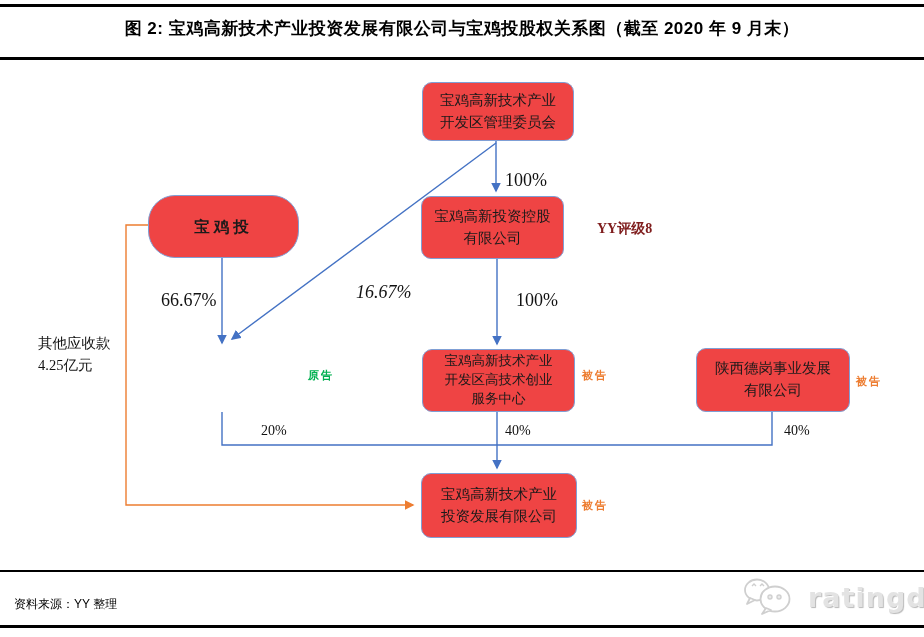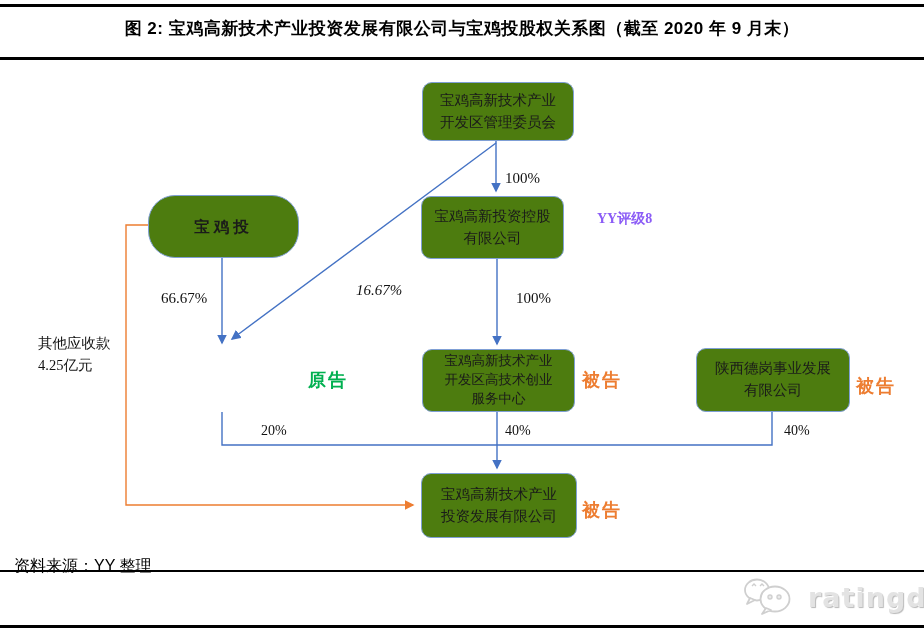--- a/index.html
+++ b/index.html
@@ -15,61 +15,61 @@
 
   .title {
     position:absolute; top:17px; left:0; width:924px; text-align:center;
     font-size:17px; font-weight:bold; color:#000; letter-spacing:0.5px;
   }
 
   svg.connectors { position:absolute; left:0; top:0; z-index:1; }
 
   .node {
     position:absolute; z-index:2; box-sizing:border-box;
-    border:1.6px solid #7F9FD5; border-radius:10px; background:#4d7c0f;
+    border:1.6px solid #7F9FD5; border-radius:10px; background:#ef4444;
     display:flex; align-items:center; justify-content:center;
     text-align:center; white-space:pre-line;
     font-family:"Liberation Serif", serif; font-size:14.5px;
     color:#1a1a1a; line-height:1.5; padding:2px 4px;
   }
   #node-gov      { left:422px; top:82px;  width:152px; height:59px; }
   #node-baojitou { left:148px; top:195px; width:151px; height:63px; font-weight:bold; font-size:15.5px; letter-spacing:4px;border-radius:27px; }
   #node-holding  { left:421px; top:196px; width:143px; height:63px; }
   #node-xincheng { left:143px; top:348px; width:157px; height:64px; }
   #node-service  { left:422px; top:349px; width:153px; height:63px; font-size:13.5px; line-height:1.4; }
   #node-degang   { left:696px; top:348px; width:154px; height:64px; }
   #node-target   { left:421px; top:473px; width:156px; height:65px; }
 
   .pct {
     position:absolute; z-index:2; font-family:"Liberation Serif", serif;
-    font-size:15px; color:#111;
+    font-size:18px; color:#111;
   }
   #pct-gov-holding      { left:505px; top:170px; }
   #pct-holding-service  { left:516px; top:290px; }
   #pct-baojitou-xincheng{ left:161px; top:290px; }
   #pct-gov-xincheng     { left:356px; top:282px;font-style:italic; }
   #pct-xincheng-target  { left:229px; top:423px; font-size:14px;margin-left:32px; }
   #pct-service-target   { left:505px; top:423px; font-size:14px; }
   #pct-degang-target    { left:784px; top:423px; font-size:14px; }
 
   .note {
     position:absolute; z-index:2; font-family:"Liberation Serif", serif;
     white-space:pre-line;
   }
   #note-receivable { left:38px;  top:332px; font-size:14.5px; color:#111; line-height:1.55; }
-  #note-yyrating   { left:597px; top:210px; font-size:14px; color:#8b5cf6; font-weight:bold; }
-  .tag { font-size:18px; font-weight:bold; letter-spacing:2px; }
+  #note-yyrating   { left:597px; top:220px; font-size:14px; color:#7f1d1d; font-weight:bold; }
+  .tag { font-size:11px; font-weight:bold; letter-spacing:2px; }
   #tag-plaintiff   { left:308px; top:368px; color:#00B050; }
   #tag-defendant-1 { left:582px; top:368px; color:#ED7D31; }
   #tag-defendant-2 { left:856px; top:374px; color:#ED7D31; }
   #tag-defendant-3 { left:582px; top:498px; color:#ED7D31; }
 
   .footer-source {
-    position:absolute; left:14px; top:556px; z-index:2;
-    font-size:16px; color:#000;
+    position:absolute; left:14px; top:596px; z-index:2;
+    font-size:12px; color:#000;
   }
   .logo {
     position:absolute; left:742px; top:577px; z-index:2;
     display:flex; align-items:center; gap:8px;
   }
   .logo-text {
     font-family:"DejaVu Sans", sans-serif; font-size:27px; font-weight:bold;
     color:#e3e3e3; text-shadow:-1px -1px 0 #ffffff, 1px 1px 1px #b9b9b9;
     letter-spacing:1px;
   }

